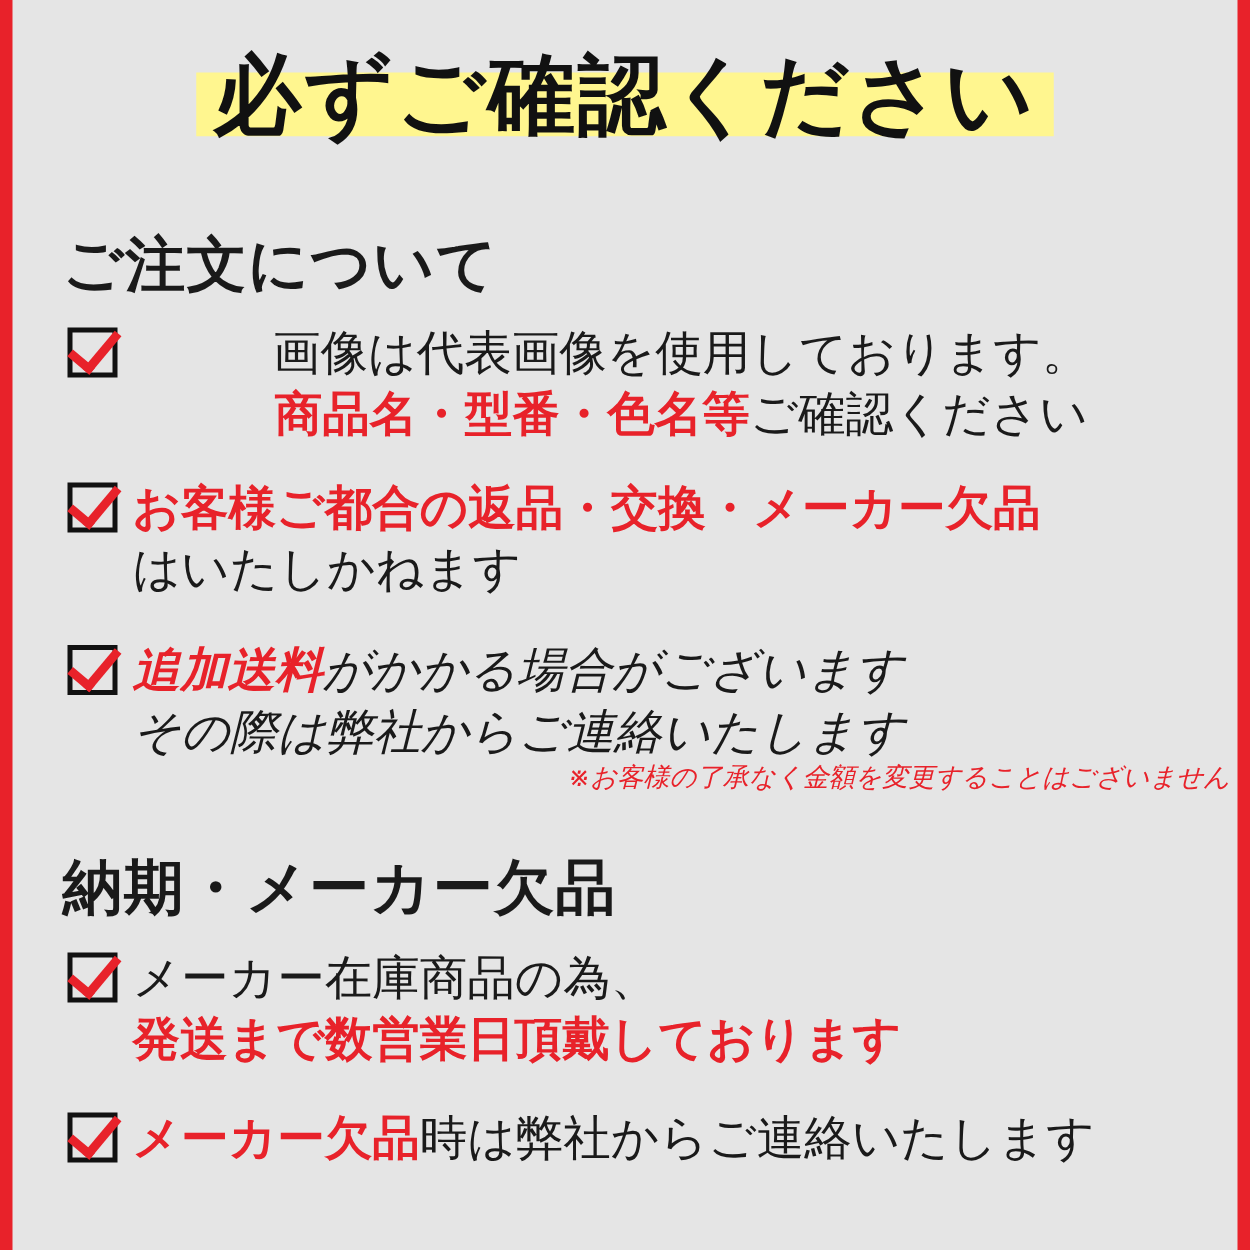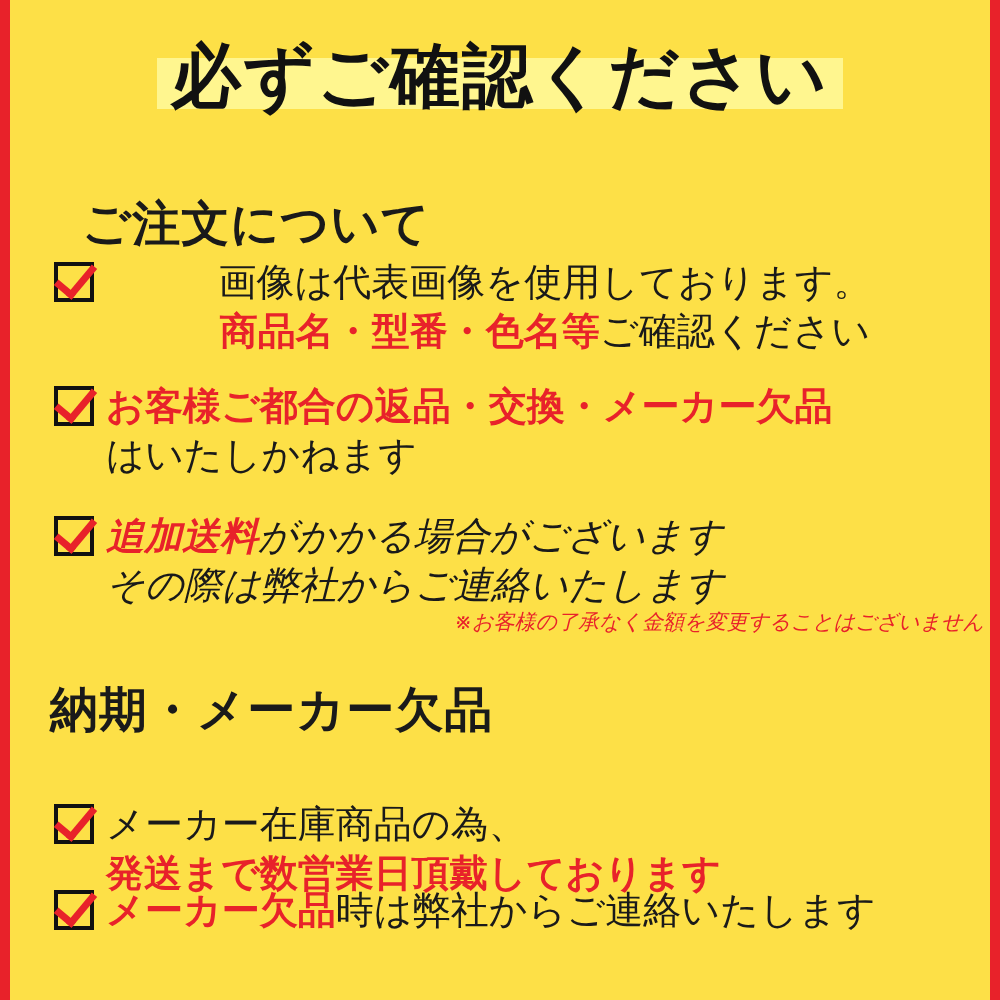--- a/index.html
+++ b/index.html
@@ -14,21 +14,21 @@
     overflow: hidden;
     position: relative;
   }
   .page {
     position: relative;
     width: 1000px;
     height: 1000px;
     box-sizing: border-box;
     border-left: 10px solid #e8222a;
     border-right: 10px solid #e8222a;
-    background: #fde047;
+    background: #e5e5e5;
   }
   .inner {
     position: relative;
     width: 100%;
     height: 100%;
   }
 
   
   .title-wrap {
     position: absolute;
@@ -66,21 +66,21 @@
   
   .section-heading {
     position: absolute;
     left: 40px;
     font-size: 48px;
     font-weight: bold;
     color: #1a1a1a;
     letter-spacing: 1px;
     white-space: nowrap;
   }
-  #heading-order { top: 192px; margin-left: 32px; }
+  #heading-order { top: 180px; }
   #heading-delivery { top: 678px; }
 
   
   .check-item {
     position: absolute;
     left: 44px;
     width: 930px;
   }
   .chk {
     position: absolute;
@@ -117,21 +117,21 @@
     color: #e8222a;
     line-height: 1.3;
     text-align: right;
   }
   .red { color: #e8222a; font-weight: bold; }
   .blk { color: #1a1a1a; }
 
   #item-1 { top: 258px; text-align: center; }
   #item-2 { top: 382px; }
   #item-3 { top: 512px; font-style: italic; }
-  #item-4 { top: 758px; margin-top: 42px; }
+  #item-4 { top: 758px; }
   #item-5 { top: 886px; }
 </style>
 </head>
 <body>
 
 <div class="page">
   <div class="inner">
 
     <div class="title-wrap">
       <span class="title-hl">

